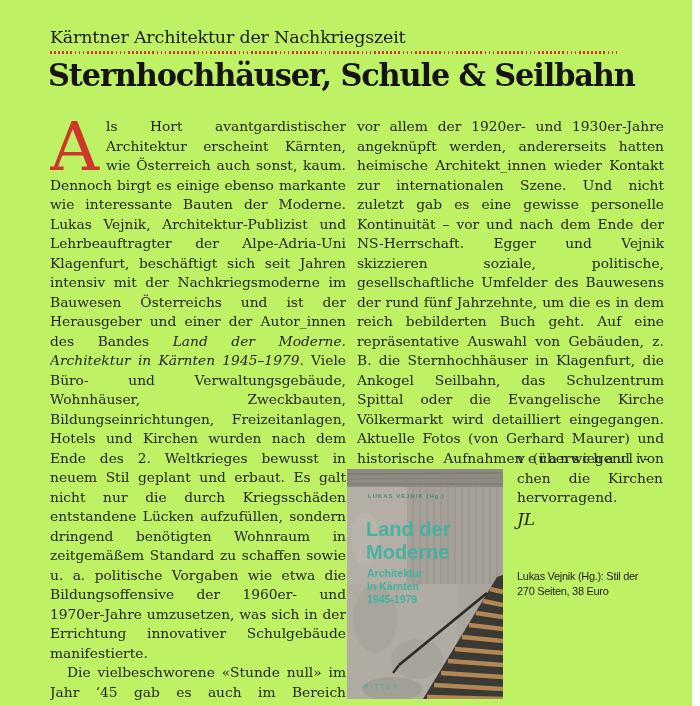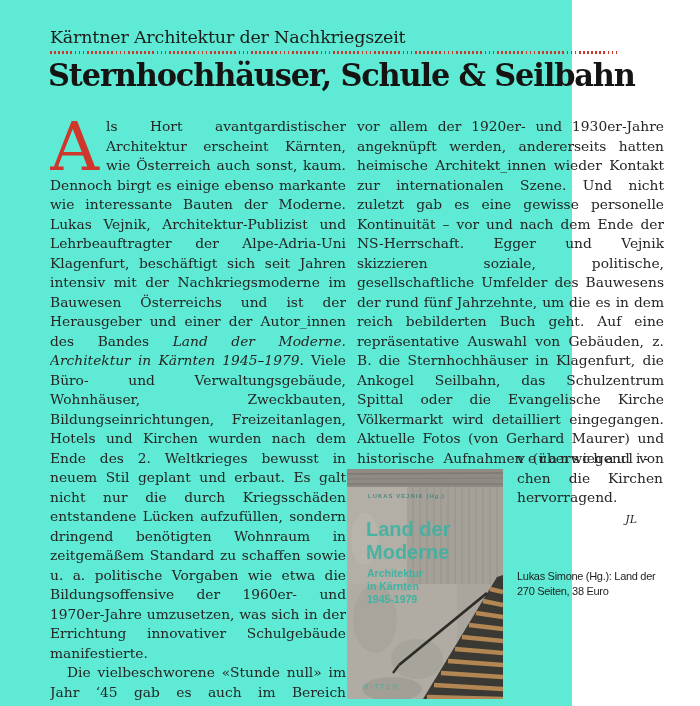--- a/index.html
+++ b/index.html
@@ -2,21 +2,21 @@
 <html lang="de"><head>
 <meta charset="utf-8">
 <style>
   html, body {
     margin: 0; padding: 0;
     width: 700px; height: 706px;
     background: #ffffff;
     overflow: hidden;
     font-family: "DejaVu Serif", serif;
   }
-  .page { position: relative; width: 572px; height: 706px; background: #5eead4; }
+  .page { position: relative; width: 692px; height: 706px; background: #bef264; }
 
   .kicker {
     position: absolute; left: 50px; top: 27px;
     font-size: 17.5px; color: #1d1c1a; letter-spacing: -0.2px;
     white-space: nowrap;
   }
   .dotted-rule {
     position: absolute; left: 50px; top: 51px; width: 570px; height: 2.6px;
     background: repeating-linear-gradient(to right, #c9362b 0 1.7px, transparent 1.7px 4.1px);
   }
@@ -46,22 +46,22 @@
   }
   .p2 { text-indent: 17px; }
 
   .wrap-block {
     position: absolute; left: 517px; top: 449px; width: 146px;
     font-size: 13.8px; line-height: 19.5px; color: #252524;
     text-align: justify;
   }
   .wrap-line1 { display: block; letter-spacing: 3.1px; white-space: nowrap; }
   .initials {
-    text-align: right; padding-right: 26px;
-    font-style: italic; font-size: 11px; margin-top: 2px;
+    padding-right: 26px;
+    font-style: italic; font-size: 17px; margin-top: 2px;
   }
 
   .cover {
     position: absolute; left: 347px; top: 469px; width: 156px; height: 230px;
     box-shadow: 0 0 0 0.5px #d8d5cf inset;
   }
   .cover svg { display: block; }
 
   .book-info {
     position: absolute; left: 517px; top: 569px; width: 152px;
@@ -151,17 +151,17 @@
       <text x="19" y="67" font-family="Liberation Sans, sans-serif" font-size="20" font-weight="bold" fill="#3fb2a2" fill-opacity="0.92">Land der</text>
       <text x="19" y="90" font-family="Liberation Sans, sans-serif" font-size="20" font-weight="bold" fill="#3fb2a2" fill-opacity="0.92">Moderne</text>
       <text x="20" y="108" font-family="Liberation Sans, sans-serif" font-size="10.5" font-weight="bold" fill="#3fb2a2">Architektur</text>
       <text x="20" y="121" font-family="Liberation Sans, sans-serif" font-size="10.5" font-weight="bold" fill="#3fb2a2">in Kärnten</text>
       <text x="20" y="134" font-family="Liberation Sans, sans-serif" font-size="10.5" font-weight="bold" fill="#3fb2a2">1945-1979</text>
       <text x="17" y="220" font-family="Liberation Sans, sans-serif" font-size="6.5" letter-spacing="2" fill="#3fae9e" opacity="0.85">RITTER</text>
     </svg>
   </div>
 
   <div class="book-info">
-    <div>Lukas Simone (Hg.): Land der</div>
+    <div>Lukas Vejnik (Hg.): Stil der</div>
     <div>270 Seiten, 38 Euro</div>
   </div>
 
 </div>
 
 </body></html>

